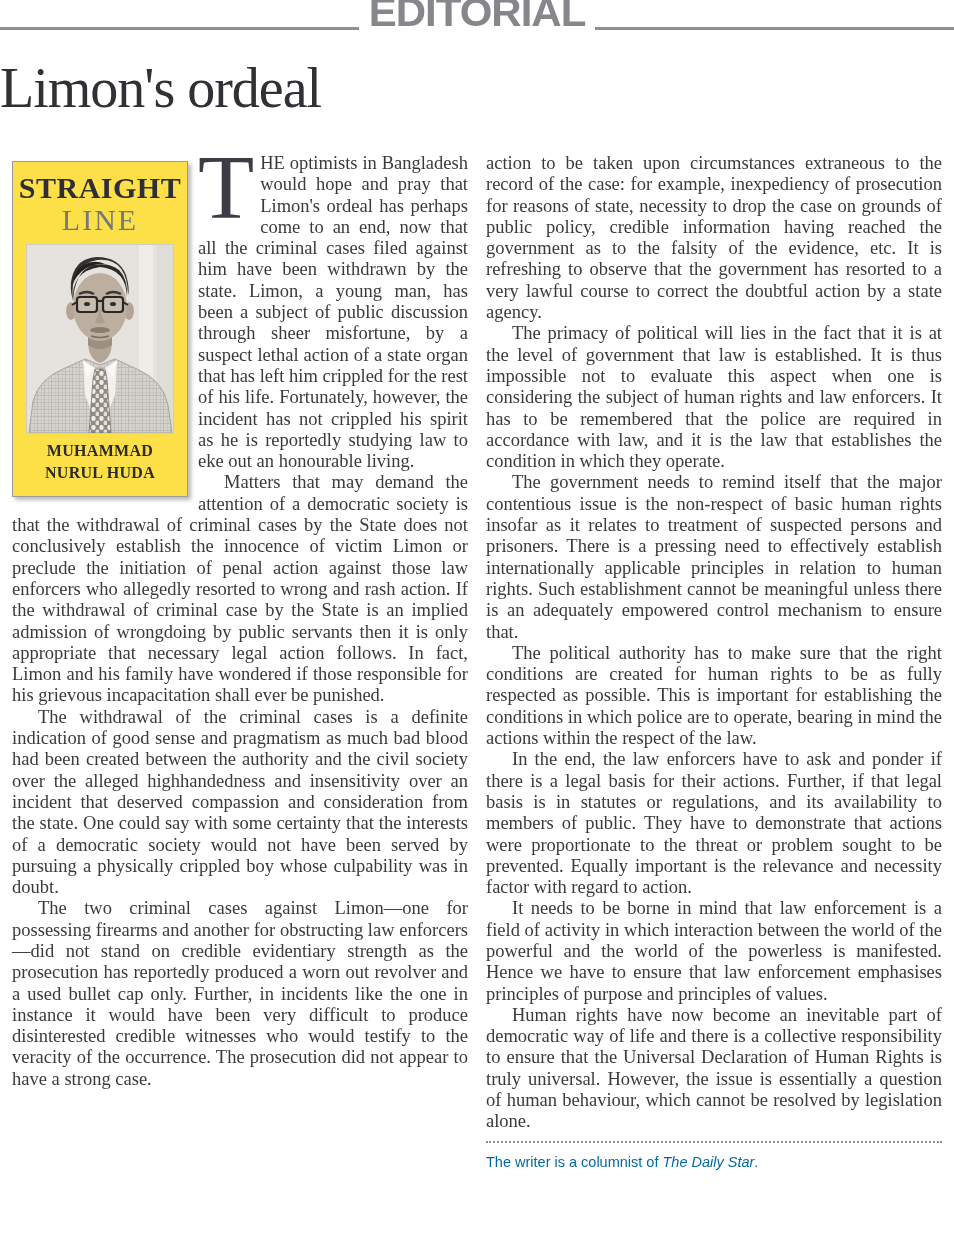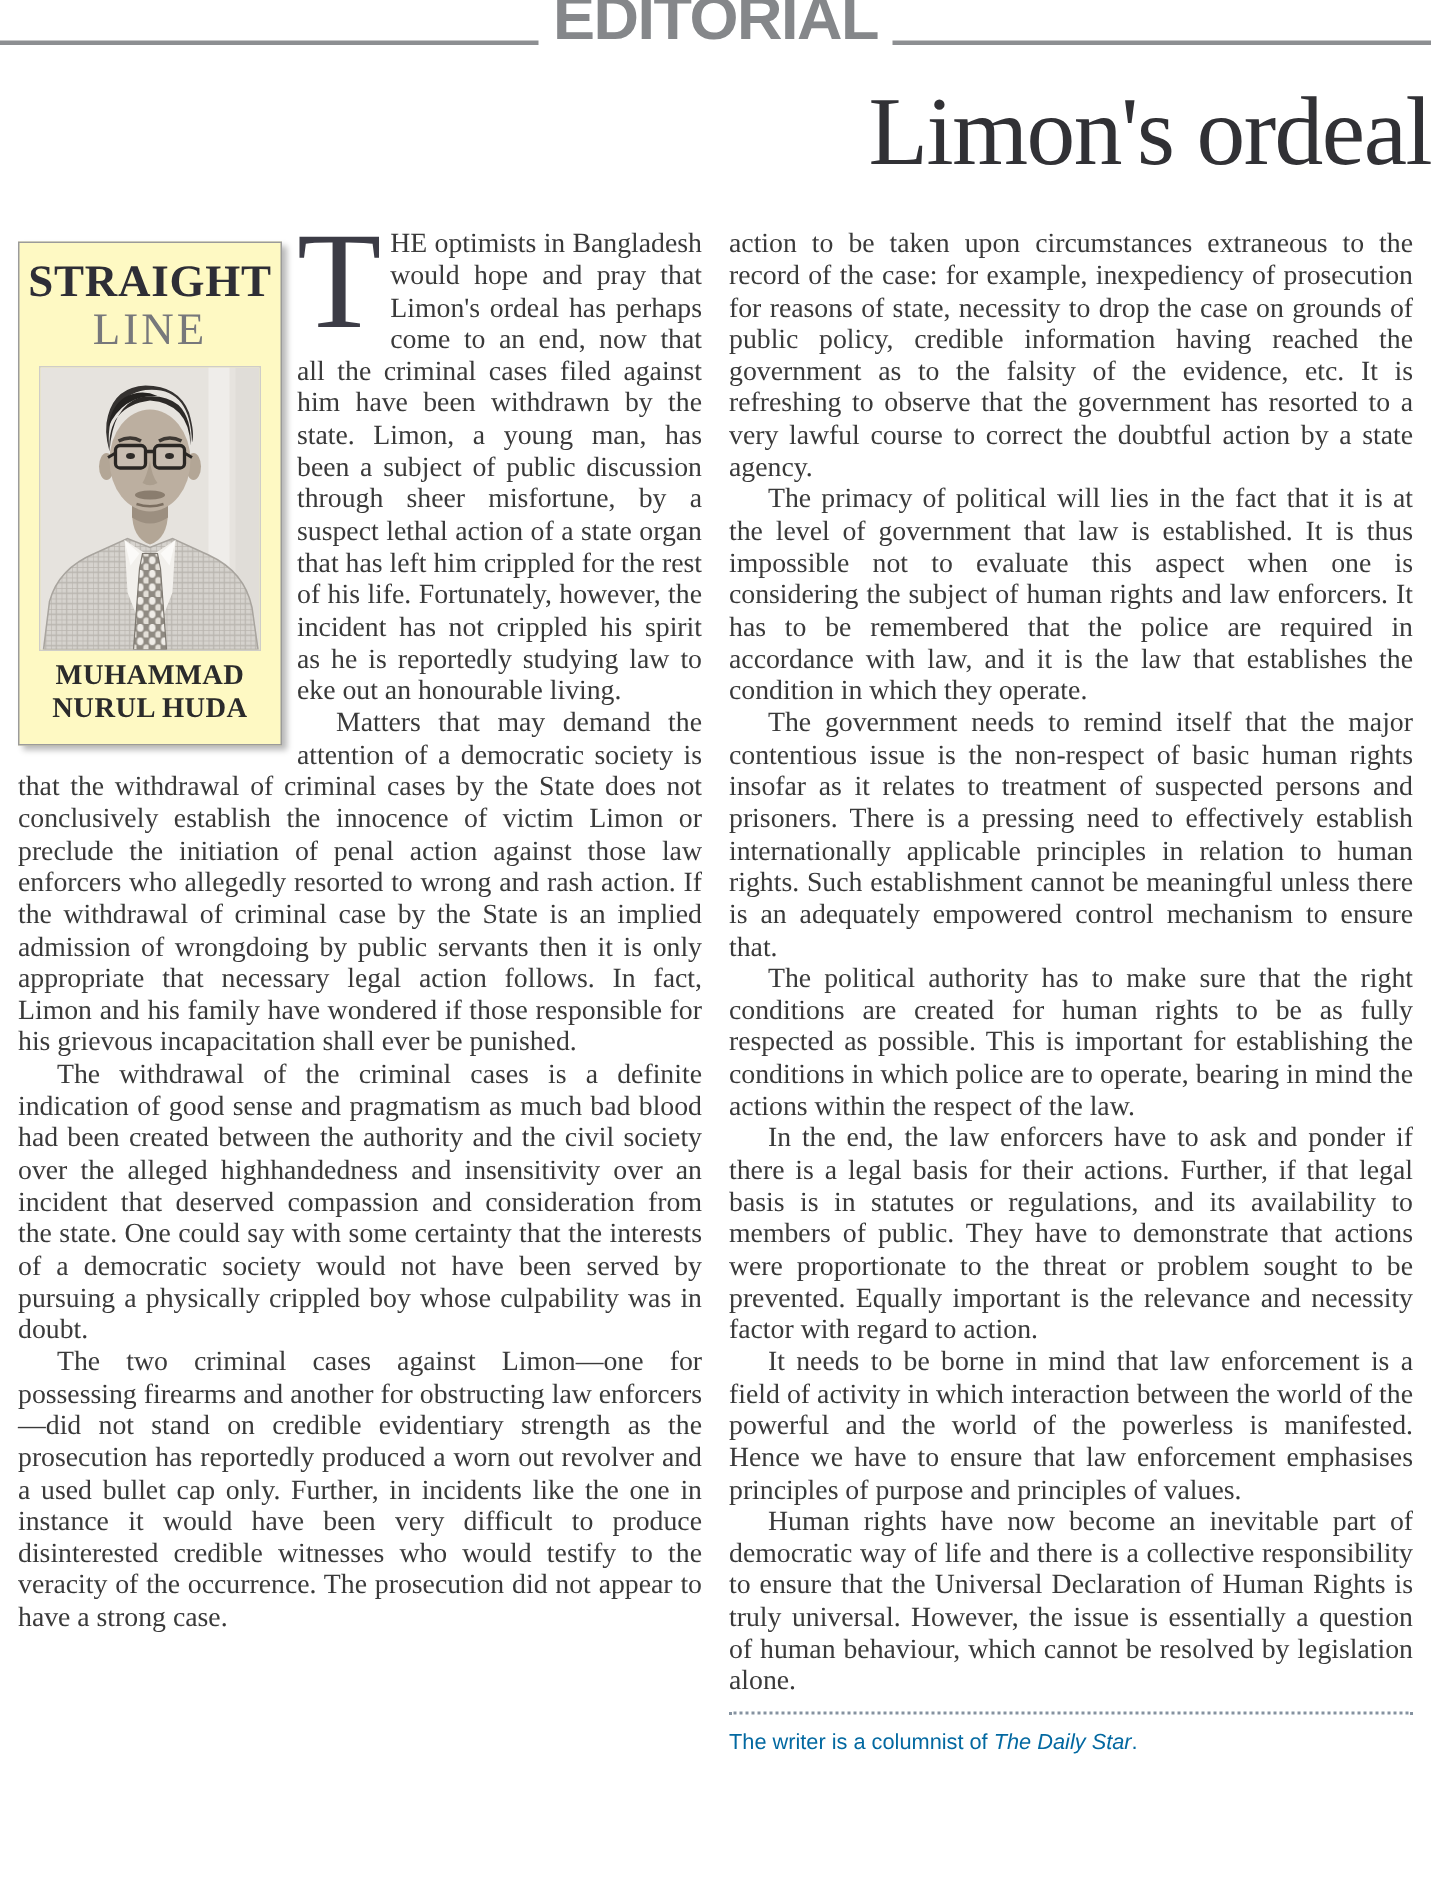--- a/index.html
+++ b/index.html
@@ -32,22 +32,22 @@
     font-weight:bold;
     font-size:42px;
     line-height:42px;
     letter-spacing:-1px;
     color:#85878a;
     margin:-9px 10px 0 10px;
     transform:scaleY(0.98);
   }
   
   .headline{
-    text-align:right;
-    font-size:65px;
+    text-align:left;
+    font-size:56px;
     line-height:77px;
     color:#313135;
     margin-top:14px;
     letter-spacing:-1px;
   }
   
   .content{
     display:flex;
     padding:0 12px;
     margin-top:26px;
@@ -60,21 +60,21 @@
     text-align:justify;
     color:#3a3a3a;
   }
   .col p{margin:0;}
   .col p.indent{text-indent:26px;}
   
   .profile-box{
     float:left;
     width:176px;
     margin:8px 10px 4px 0;
-    background:#fef9c3;
+    background:#fde047;
     border:1px solid #9b9b9b;
     box-shadow:3px 3px 4px rgba(0,0,0,0.28);
     text-align:center;
     padding:10px 0 12px 0;
     box-sizing:border-box;
   }
   .profile-box .mast1{
     font-weight:bold;
     font-size:30px;
     line-height:32px;
@@ -90,21 +90,21 @@
   }
   .profile-box .photo{
     display:block;
     width:146px;
     height:188px;
     margin:8px auto 6px auto;
     border:1px solid #cfcdc8;
   }
   .profile-box .author{
     font-weight:bold;
-    font-size:19px;
+    font-size:16px;
     line-height:22px;
     color:#2b2b2b;
     letter-spacing:0.3px;
   }
   
   .dropcap{
     float:left;
     font-size:92px;
     line-height:64px;
     height:62px;

